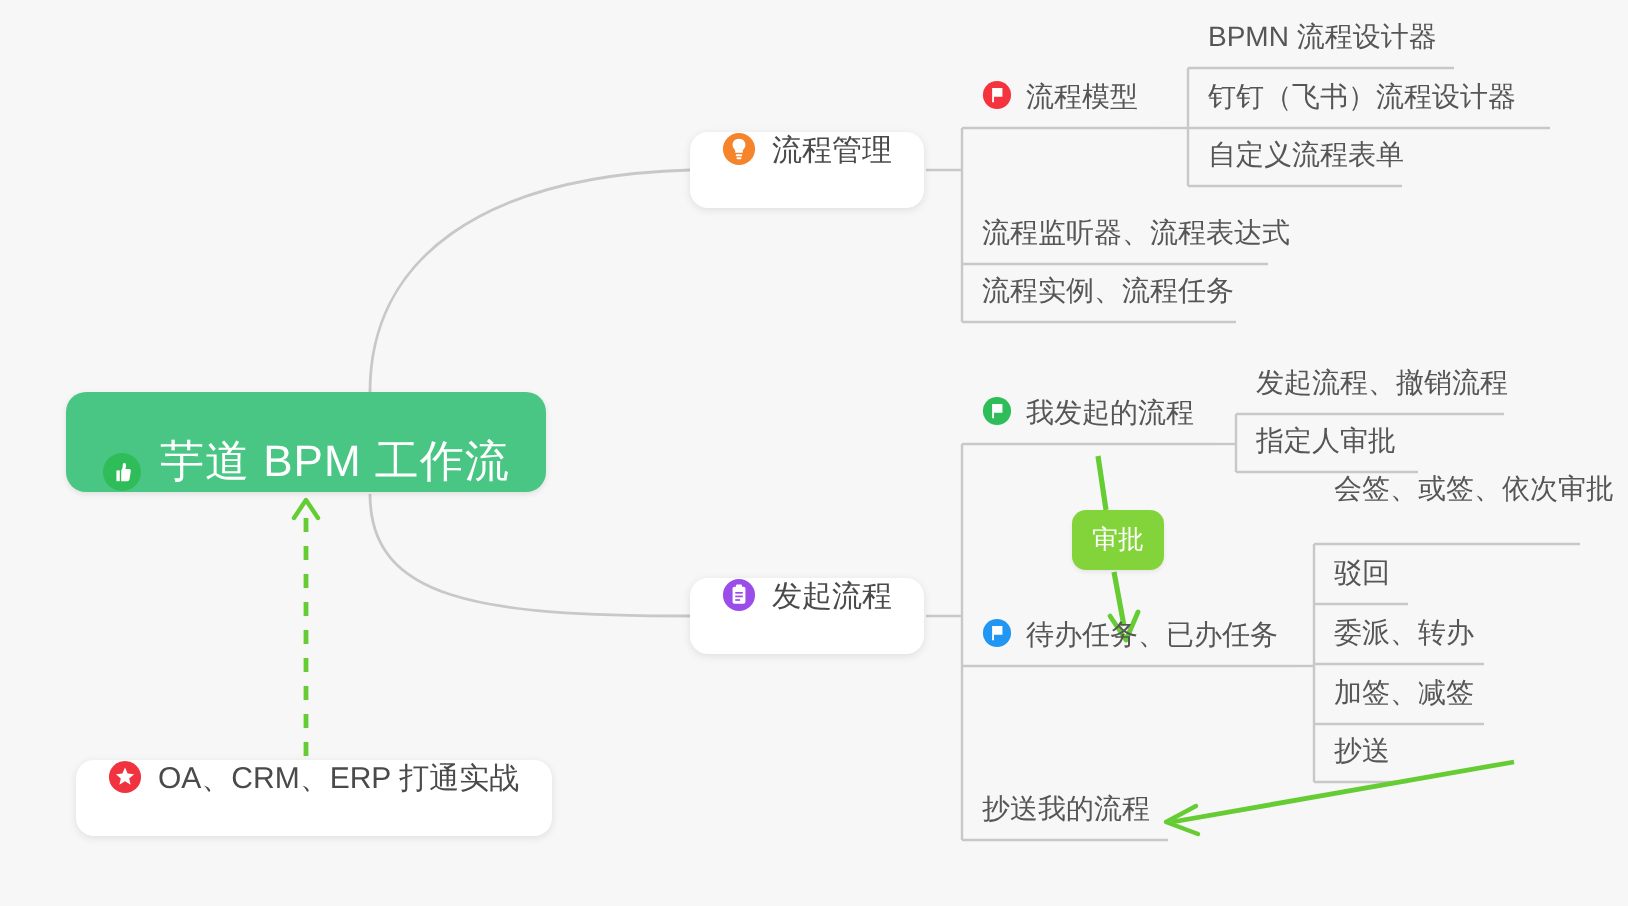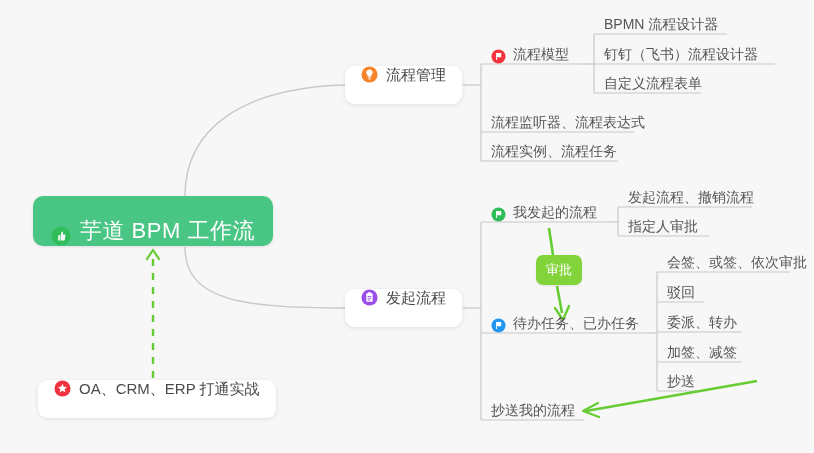--- a/index.html
+++ b/index.html
@@ -38,21 +38,21 @@
     border-radius: 9px;
     padding: 0 16px;
     height: 38px;
     box-shadow: 0 1px 4px rgba(0,0,0,0.10);
   }
   .card-label { color: #4a4a4a; font-size: 15px; white-space: nowrap; }
 
   
   .plain-node {
     position: absolute;
-    display: flex; align-items: flex-end; gap: 7px;
+    display: flex; align-items: flex-start; gap: 7px;
     height: 24px;
     white-space: nowrap;
   }
   .plain-label { color: #565656; font-size: 14px; white-space: nowrap; }
 
   
   .tag-node {
     position: absolute;
     display: flex; align-items: center; justify-content: center;
     background: #7ed321;
@@ -213,21 +213,21 @@
   <div class="plain-node" style="left:491px; top:309px;">
     <span class="icon">
       <svg width="15" height="15" viewBox="0 0 16 16">
         <circle cx="8" cy="8" r="7.5" fill="#2196f3"></circle>
         <path d="M5.4 4.3 L5.4 11.8 L6.4 11.8 L6.4 8.9 L10.9 8.9 L10.9 4.3 Z" fill="#ffffff"></path>
       </svg>
     </span>
     <span class="plain-label">待办任务、已办任务</span>
   </div>
 
-  <div class="plain-node" style="left:667px; top:248px;">
+  <div class="plain-node" style="left:667px; top:236px;">
     <span class="plain-label">会签、或签、依次审批</span>
   </div>
 
   <div class="plain-node" style="left:667px; top:278px;">
     <span class="plain-label">驳回</span>
   </div>
 
   <div class="plain-node" style="left:667px; top:308px;">
     <span class="plain-label">委派、转办</span>
   </div>

